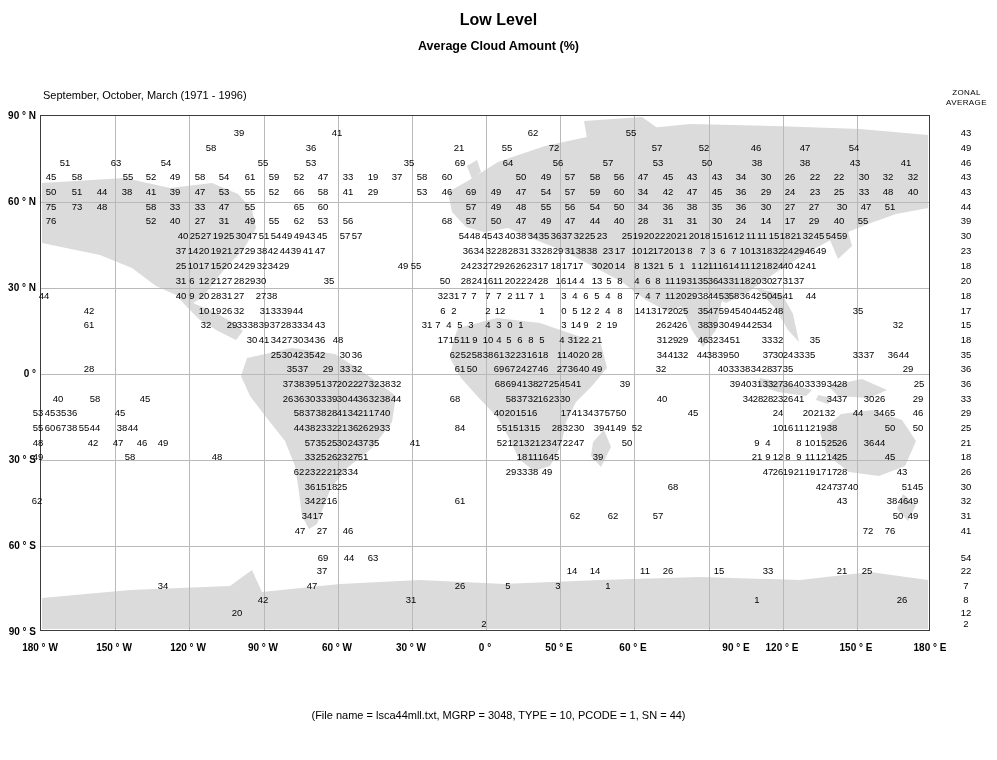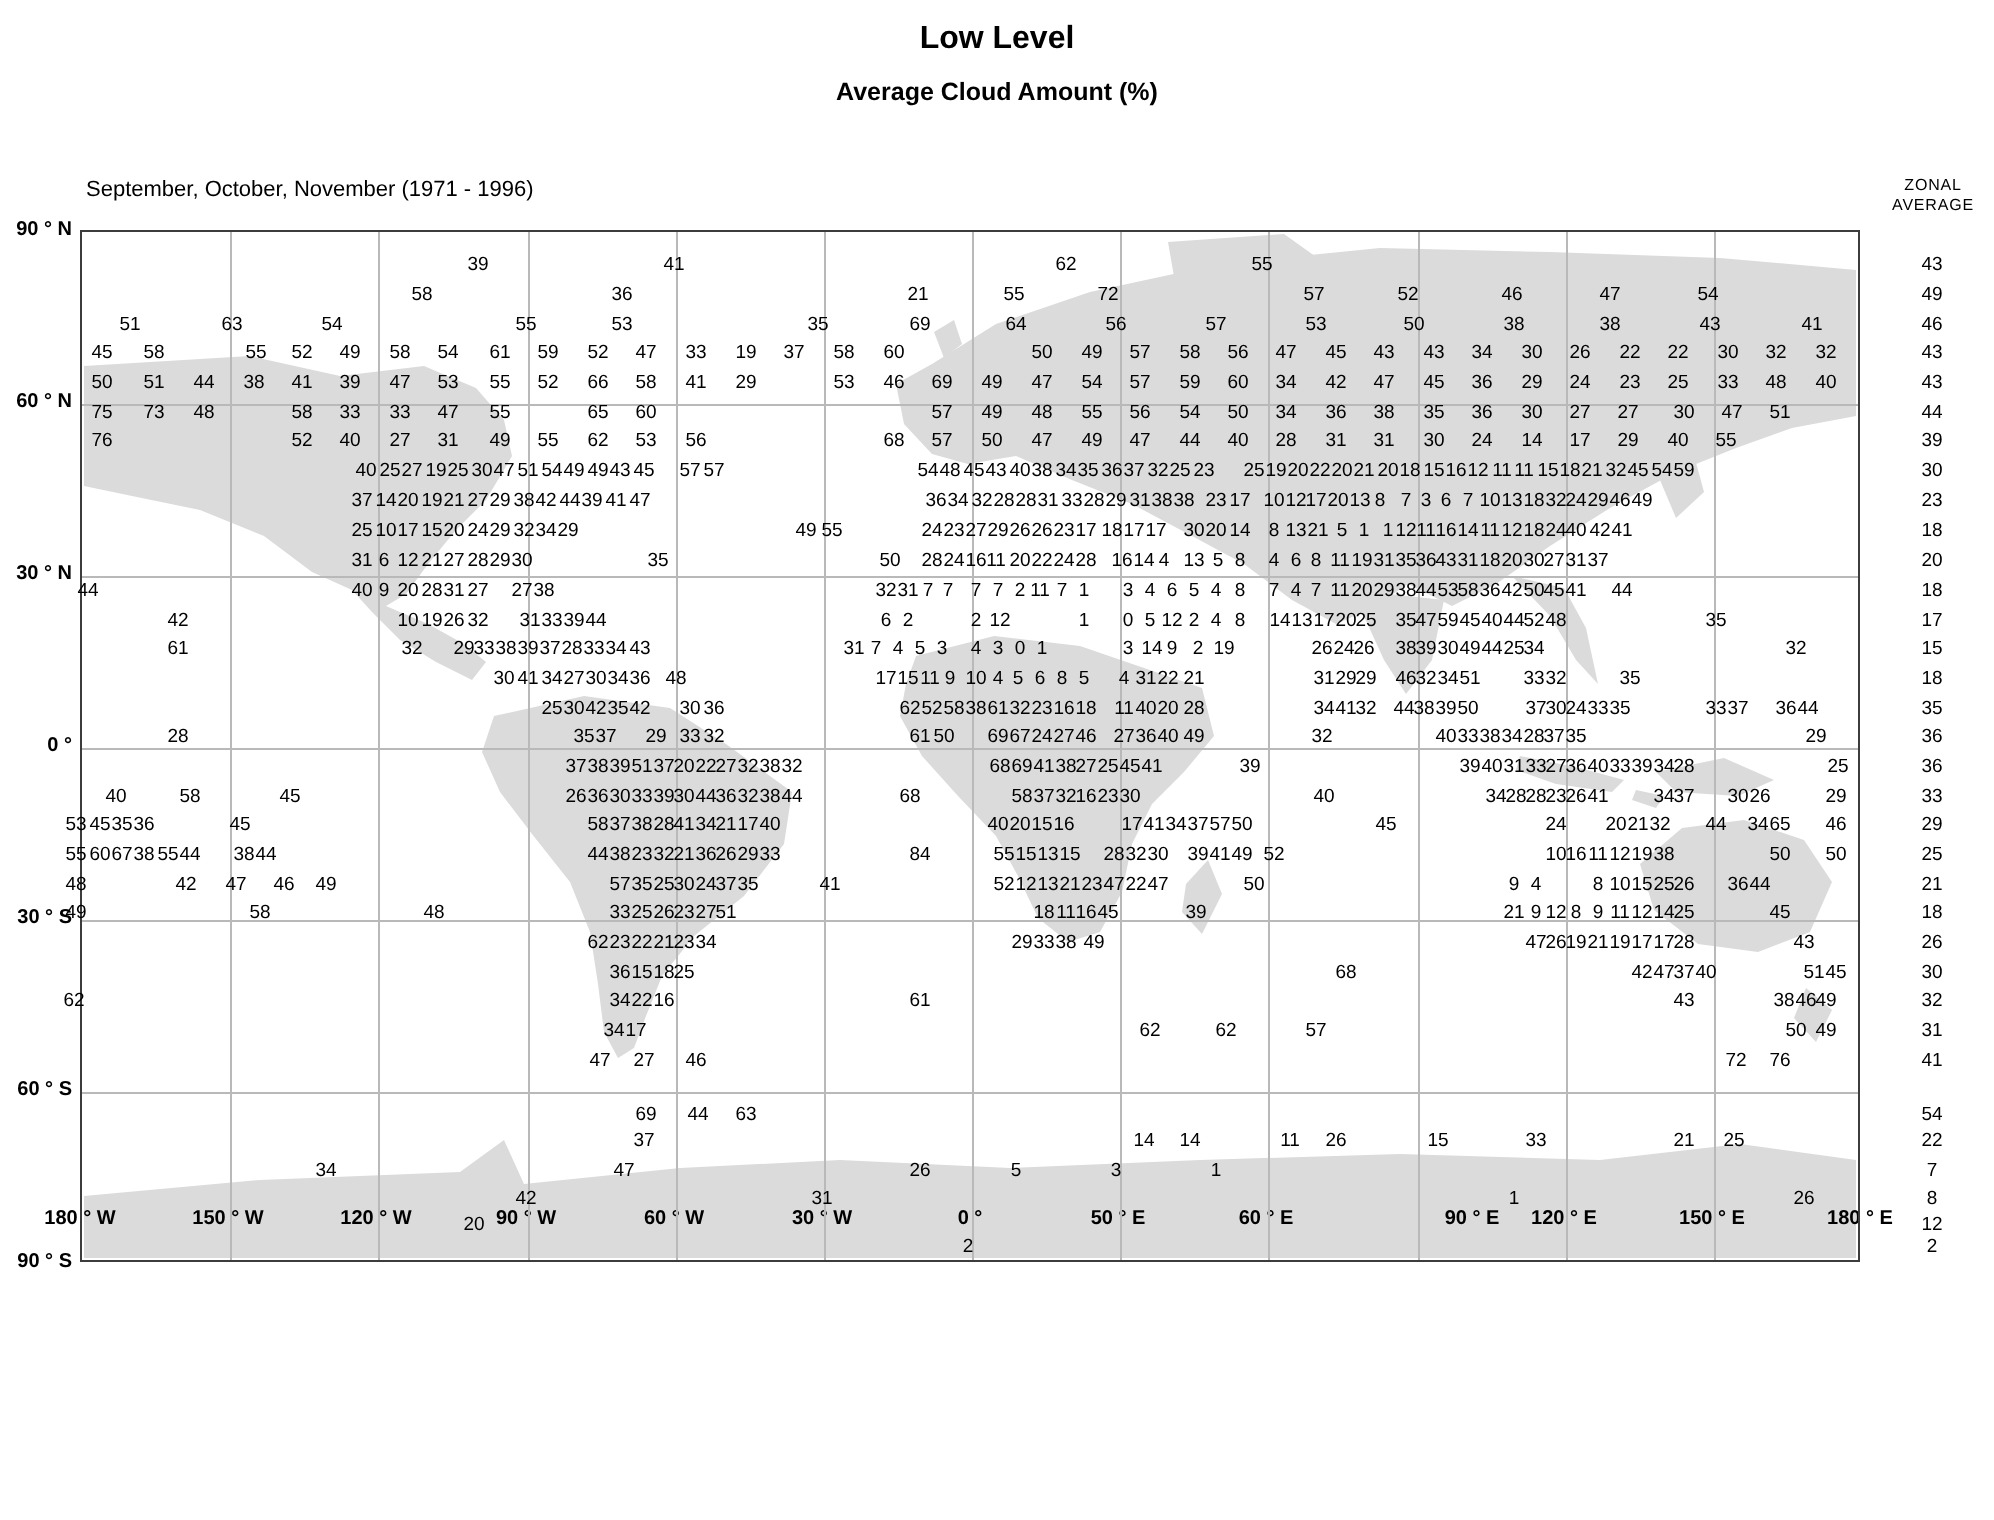--- a/index.html
+++ b/index.html
@@ -10,21 +10,21 @@
              border:1px solid #3c3c3c;box-sizing:border-box;z-index:1;}
   .vline{position:absolute;top:0;width:1px;height:100%;background:#b9b9b9;}
   .hline{position:absolute;left:0;height:1px;width:100%;background:#b9b9b9;}
   .num{position:absolute;font-size:9.5px;line-height:10px;transform:translate(-50%,-50%);
        white-space:nowrap;z-index:2;}
   .zonal{position:absolute;font-size:9.5px;line-height:10px;transform:translate(-50%,-50%);
        white-space:nowrap;z-index:2;}
   .lat-label{position:absolute;left:0;width:36px;text-align:right;font-size:10px;font-weight:bold;
        transform:translateY(-50%);white-space:nowrap;}
   .lon-label{position:absolute;font-size:10px;font-weight:bold;transform:translateX(-50%);
-       white-space:nowrap;top:604px;}
+       white-space:nowrap;top:642px;}
   #title{position:absolute;top:11px;left:0;width:997px;text-align:center;
          font-size:16px;font-weight:bold;}
   #subtitle{position:absolute;top:39px;left:0;width:997px;text-align:center;
          font-size:12.5px;font-weight:bold;}
   #period{position:absolute;top:89px;left:43px;font-size:11px;}
   #land-only{position:absolute;top:89px;left:630px;width:300px;text-align:right;font-size:11px;}
   #zonal-head{position:absolute;top:88px;left:936px;width:61px;text-align:center;
          font-size:8px;line-height:10px;letter-spacing:0.4px;}
   #global-avg{position:absolute;top:671px;left:0;width:997px;text-align:center;font-size:9.5px;}
   #file-line{position:absolute;top:709px;left:0;width:997px;text-align:center;font-size:11px;}
@@ -50,21 +50,21 @@
       <path d="M818,395 L832,398 L828,404 L816,400 Z"></path>
       <path d="M828,386 L862,379 L887,390 L869,398 L838,396 Z"></path>
       <path d="M820,432 L841,414 L872,410 L902,420 L916,441 L905,466 L879,476 L849,472 L827,455 Z"></path>
       <path d="M903,494 L916,505 L908,521 L897,509 Z"></path>
       <path d="M42,598 L130,590 L230,586 L252,570 L262,592 L340,584 L420,580 L505,584 L600,580 L700,577 L800,580 L870,572 L928,580 L928,629 L42,629 Z"></path>
     </g>
   </svg>
 
   <div id="subtitle">Average Cloud Amount (%)</div>
   <div id="title">Low Level</div>
-  <div id="period">September, October, November (1971 - 1996)</div>
+  <div id="period">September, October, March (1971 - 1996)</div>
   <div id="zonal-head">
     <div>ZONAL</div>
     <div>AVERAGE</div>
   </div>
 
   <div id="map-frame">
       <div class="vline" style="left: 74.1667px;"></div>
       <div class="vline" style="left: 148.333px;"></div>
       <div class="vline" style="left: 222.5px;"></div>
       <div class="vline" style="left: 296.667px;"></div>
@@ -933,13 +933,14 @@
       <div class="lon-label" style="left: 411px;">30 ° W</div>
       <div class="lon-label" style="left: 485px;">0 °</div>
       <div class="lon-label" style="left: 559px;">50 ° E</div>
       <div class="lon-label" style="left: 633px;">60 ° E</div>
       <div class="lon-label" style="left: 708px; margin-left: 28px;">90 ° E</div>
       <div class="lon-label" style="left: 782px;">120 ° E</div>
       <div class="lon-label" style="left: 856px;">150 ° E</div>
       <div class="lon-label" style="left: 930px;">180 ° E</div>
     </div>
 
+  <div id="file-line">(File name = lsca44mll.txt, MGRP = 3048, TYPE = 10, PCODE = 1, SN = 44)</div>
 </div>
 
 </body></html>

